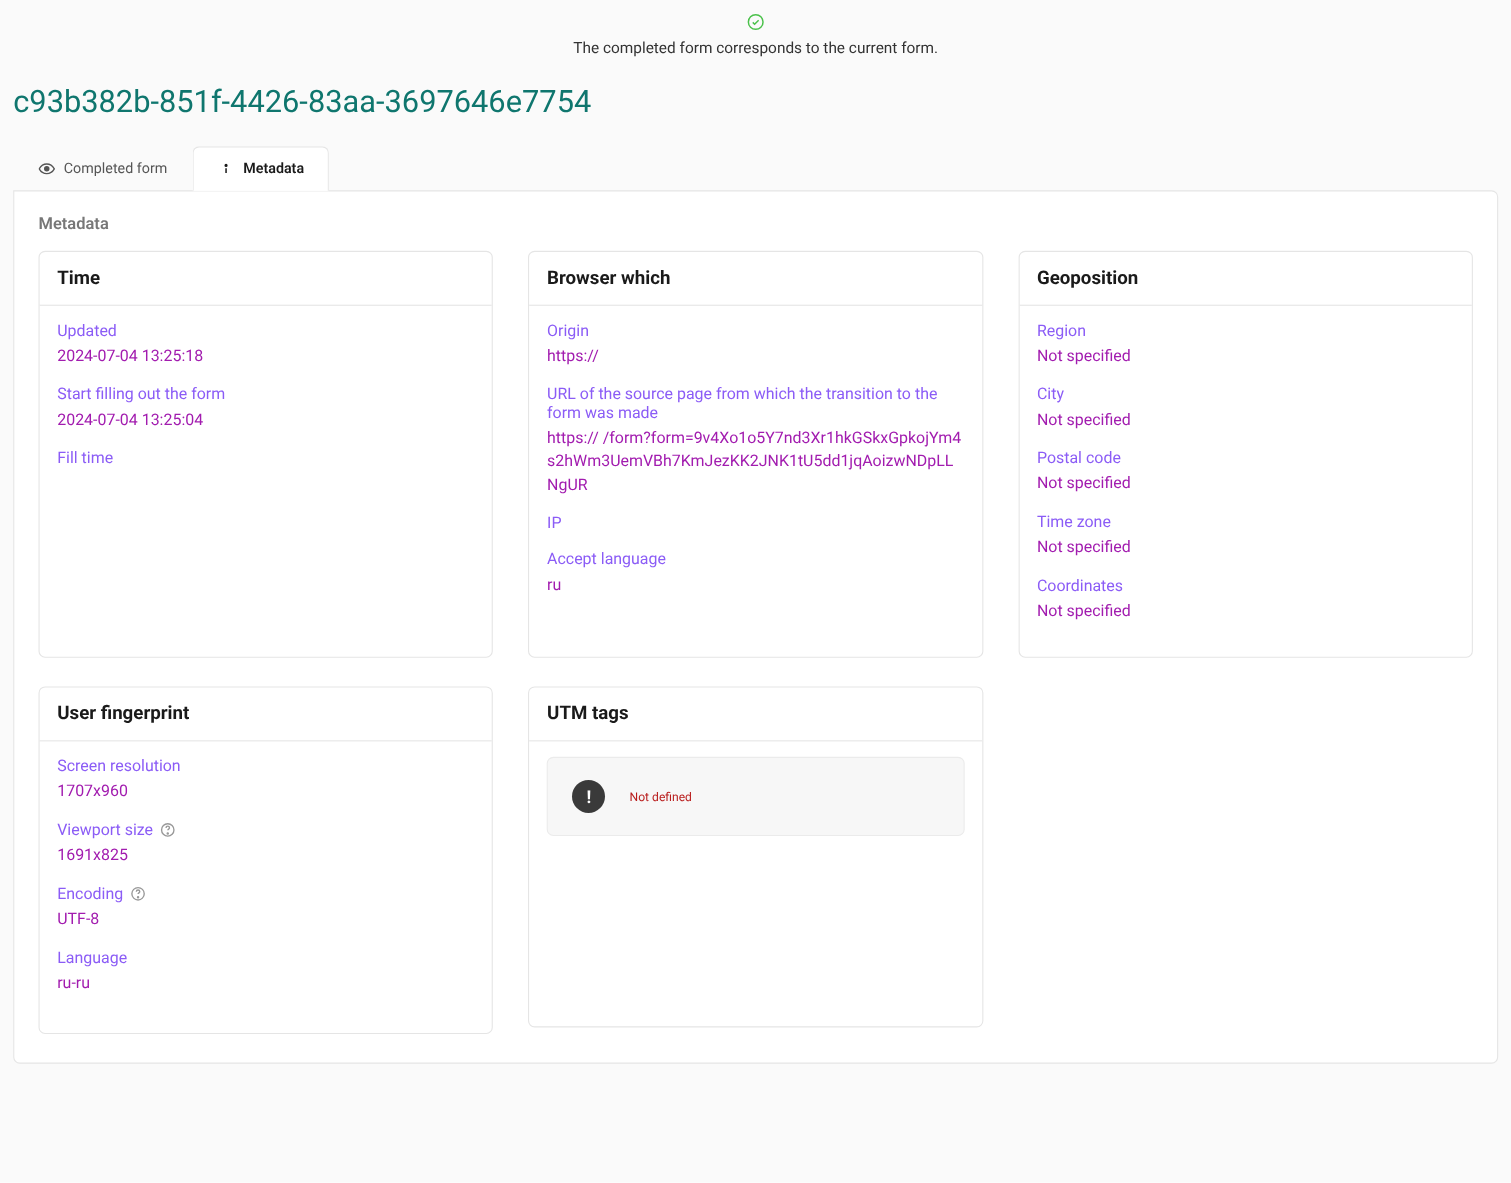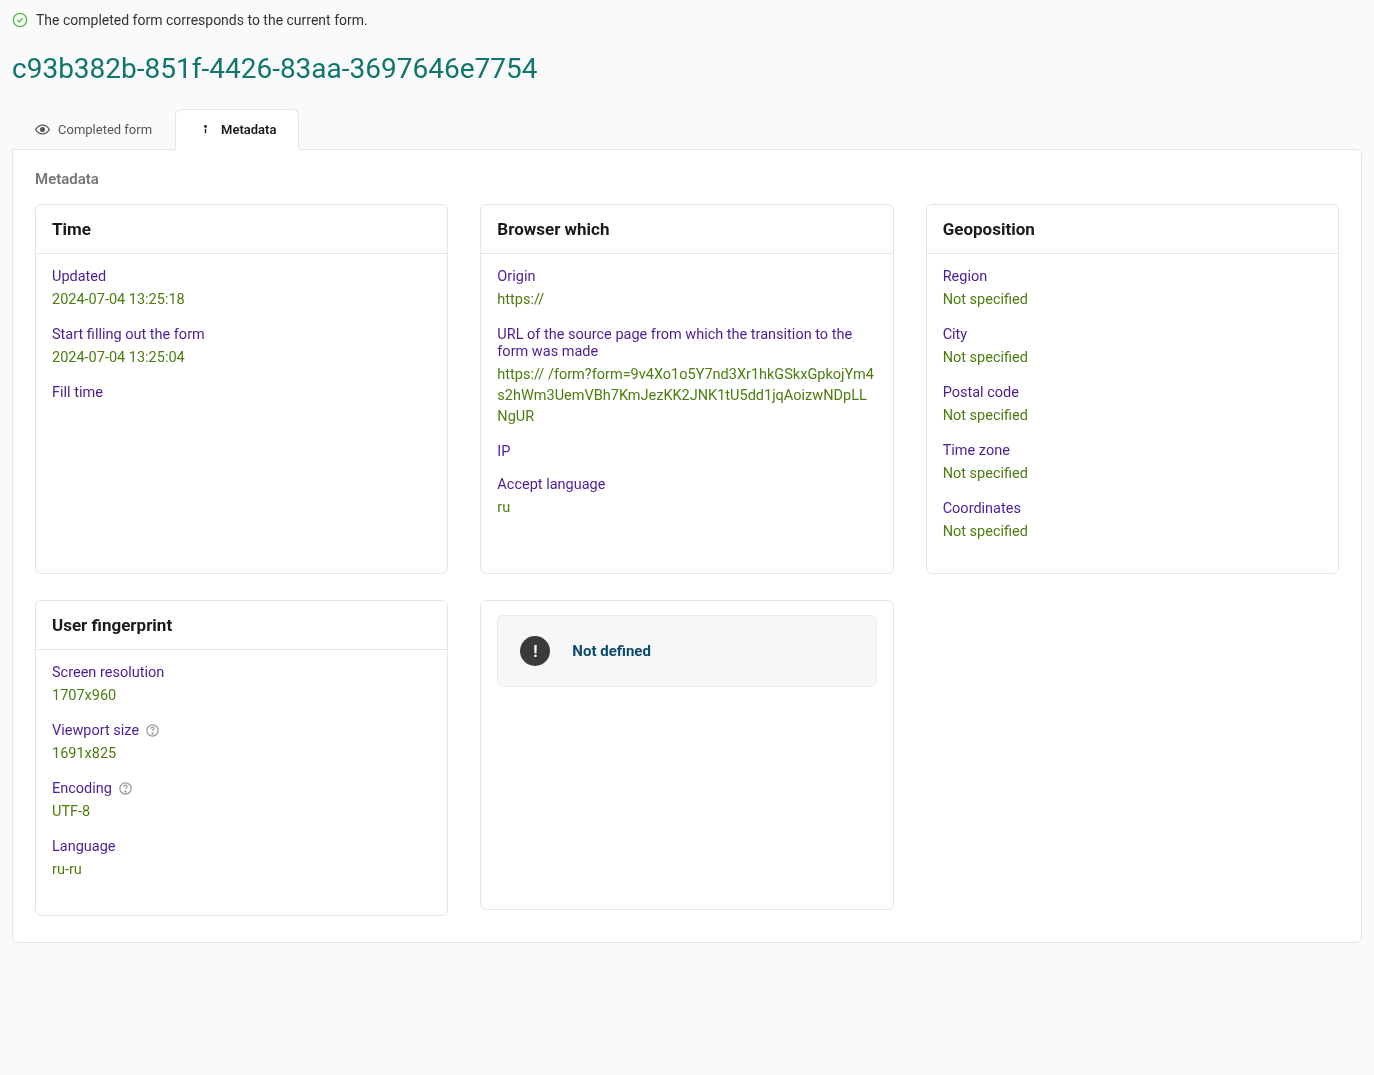--- a/index.html
+++ b/index.html
@@ -9,20 +9,21 @@
       color: #1a1a1a;
       padding: 12px;
     }
     .status-banner {
       display: flex;
       align-items: center;
       gap: 8px;
       color: #333;
       font-size: 14px;
       margin-bottom: 24px;
+      flex-direction: column;
     }
     .check-circle {
       width: 16px;
       height: 16px;
       flex-shrink: 0;
     }
     .page-title {
       font-size: 28px;
       font-weight: 400;
       margin-bottom: 24px;
@@ -97,29 +98,29 @@
       flex: 1;
     }
     .card-body::-webkit-scrollbar { width: 8px; }
     .card-body::-webkit-scrollbar-thumb { background: #c0c0c0; border-radius: 4px; }
     .card-body::-webkit-scrollbar-track { background: transparent; }
     .field {
       margin-bottom: 16px;
     }
     .field:last-child { margin-bottom: 0; }
     .field-label {
-      color: #4c1d95;
+      color: #8b5cf6;
       font-size: 14.5px;
       margin-bottom: 4px;
       display: flex;
       align-items: center;
       gap: 6px;
     }
     .field-value {
-      color: #4d7c0f;
+      color: #a21caf;
       font-size: 14.5px;
       word-break: break-all;
       line-height: 1.45;
     }
     .help-circle {
       width: 15px;
       height: 15px;
       display: inline-flex;
       align-items: center;
       justify-content: center;
@@ -141,23 +142,23 @@
       background: #3a3a3a;
       color: #fff;
       display: flex;
       align-items: center;
       justify-content: center;
       font-weight: 700;
       font-size: 16px;
       flex-shrink: 0;
     }
     .not-defined-text {
-      font-weight: 700;
-      font-size: 15px;
-      color: #0c4a6e;
+      font-weight: 400;
+      font-size: 11px;
+      color: #b91c1c;
     }
     .empty-cell {
       visibility: hidden;
     }
   </style>
 </head>
 <body>
 
 <div class="status-banner">
   <svg class="check-circle" viewBox="0 0 24 24" fill="none" stroke="#4ac14a" stroke-width="2">
@@ -301,20 +302,23 @@
           <div class="field-value">UTF-8</div>
         </div>
         <div class="field">
           <div class="field-label">Language</div>
           <div class="field-value">ru-ru</div>
         </div>
       </div>
     </div>
 
     <div class="card" style="height:310px">
+      <div class="card-header">
+          <div class="card-title">UTM tags</div>
+        </div>
       <div class="card-body">
         <div class="not-defined-box">
           <div class="excl-circle">!</div>
           <div class="not-defined-text">Not defined</div>
         </div>
       </div>
     </div>
 
     <div class="empty-cell"></div>
 

